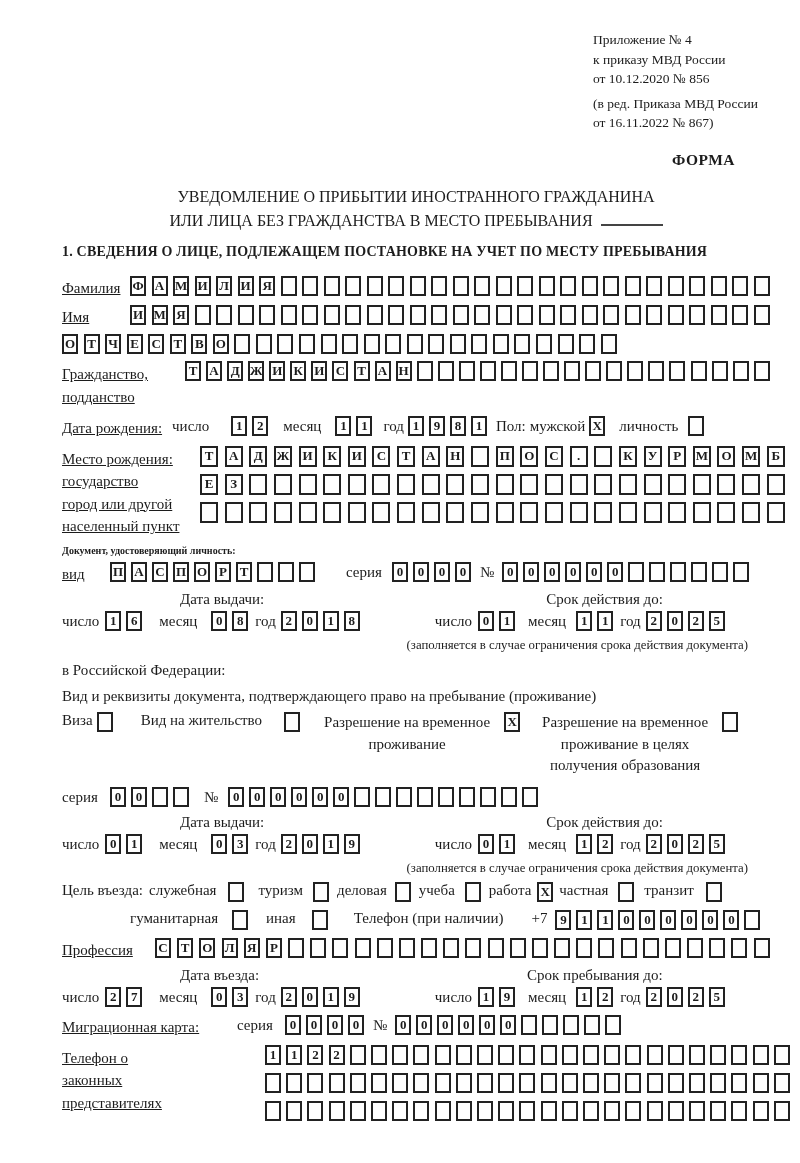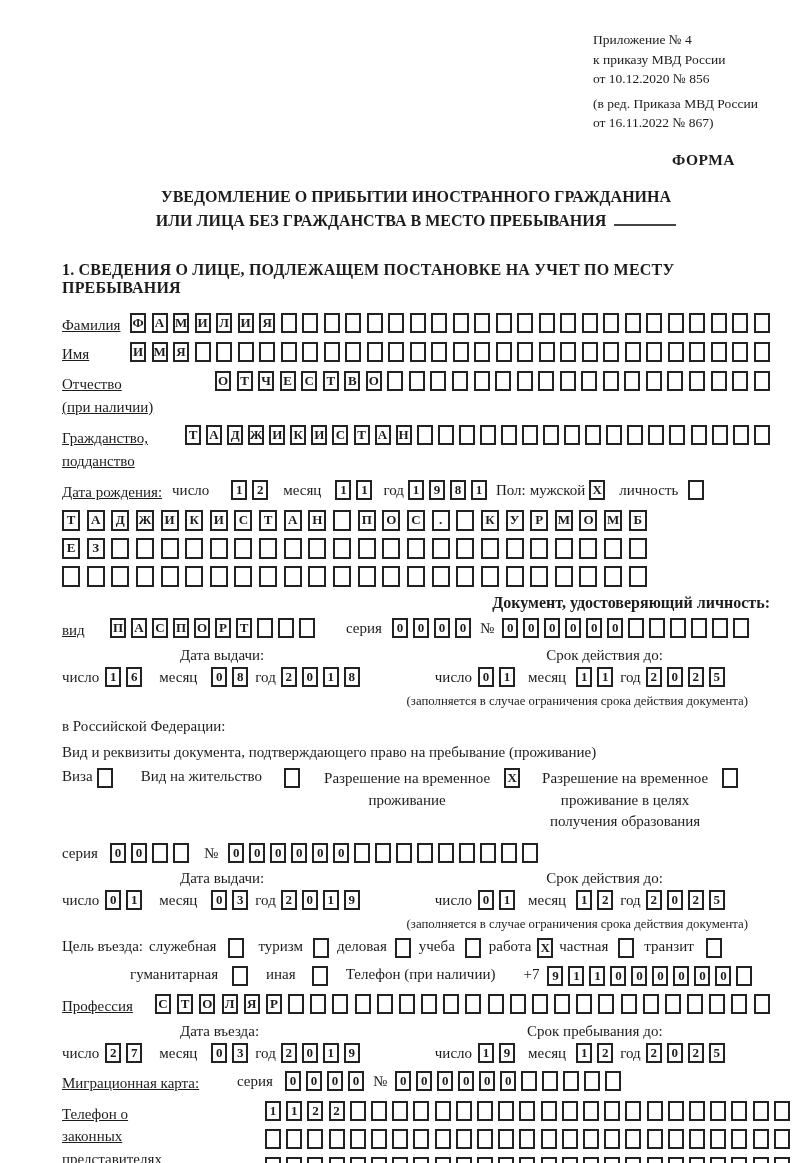--- a/index.html
+++ b/index.html
@@ -9,23 +9,23 @@
     width:800px; height:1163px;
     background:#ffffff;
     color:#1c1c1c;
     font-family:"Liberation Serif","DejaVu Serif",serif;
     padding:30px 30px 20px 62px;
     overflow:hidden;
   }
   .appendix { margin-left:531px; font-size:13.5px; line-height:1.45; }
   .appendix .gap-top { margin-top:5px; }
   .form-label { text-align:right; padding-right:35px; font-weight:bold; font-size:15.5px; margin-top:18px; letter-spacing:.5px; }
-  .title { text-align:center; font-weight:bold; font-size:16px; line-height:1.5; margin-top:16px; }
+  .title { text-align:center; font-weight:normal; font-size:16px; line-height:1.5; margin-top:16px; }
   .title .blank { display:inline-block; width:62px; border-bottom:2px solid #444; height:14px; margin-left:8px; }
-  .section-head { font-weight:bold; font-size:16px; margin-top:28px; margin-bottom:16px; letter-spacing:.2px; }
+  .section-head { font-weight:bold; font-size:14px; margin-top:11px; margin-bottom:16px; letter-spacing:.2px; }
 
   .frow { display:flex; align-items:flex-start; margin-bottom:7px; }
   .lbl { font-size:15px; flex:none; line-height:1.35; padding-top:2px;text-decoration:underline; }
   .lbl2 { font-size:15px; line-height:1.5; }
 
   .cellrow { display:flex; flex:none; }
   .sb { justify-content:space-between; }
   .gap .cell { margin-right:5px; }
   .cell {
     width:16px; height:20px; flex:none;
@@ -39,21 +39,21 @@
   .w640 { width:640px; }
   .w555 { width:555px; }
   .w585 { width:585px; }
   .w525 { width:525px; }
   .w615 { width:615px; }
   .slbl { font-size:15px; flex:none; padding-top:2px; }
 
   .dates-heads { display:flex; font-size:15px; margin-top:4px; }
   .date-note { font-size:12.8px; text-align:right; padding-right:22px; margin-top:2px; margin-bottom:6px; }
 
-  .doc-title { text-align:right; font-weight:bold; font-size:16px; margin:4px 0 6px 0; }
+  .doc-title { text-align:left; font-weight:bold; font-size:10px; margin:4px 0 6px 0; }
 
   .visa-row { display:flex; align-items:flex-start; margin:4px 0 10px 0; font-size:15px; }
   .vcol { text-align:center; line-height:1.45; }
 
   .purpose-row { display:flex; align-items:flex-start; font-size:15px; margin-bottom:8px; }
   .mt4{margin-top:4px;} .mt8{margin-top:8px;} .mt10{margin-top:10px;}
 </style>
 </head>
 <body>
 
@@ -141,24 +141,20 @@
         <span class="cell"></span>
         <span class="cell"></span>
         <span class="cell"></span>
         <span class="cell"></span>
         <span class="cell"></span>
         <span class="cell"></span>
       </div>
   </div>
 
   <div class="frow">
-    <span class="lbl" style="width:153px">
-      <span class="lbl2">Отчество</span><br>
-      <span class="lbl2">(при наличии)</span>
-    </span>
     <div class="cellrow sb w555">
         <span class="cell">О</span>
         <span class="cell">Т</span>
         <span class="cell">Ч</span>
         <span class="cell">Е</span>
         <span class="cell">С</span>
         <span class="cell">Т</span>
         <span class="cell">В</span>
         <span class="cell">О</span>
         <span class="cell"></span>
@@ -243,20 +239,26 @@
     <div class="cellrow">
         <span class="cell">X</span>
       </div>
     <span class="slbl" style="margin:0 10px 0 14px">личность</span>
     <div class="cellrow">
         <span class="cell"></span>
       </div>
   </div>
 
   <div class="frow mt4">
+    <span class="lbl" style="width:138px">
+      <span class="lbl2">Место рождения:</span><br>
+      <span class="lbl2">государство</span><br>
+      <span class="lbl2">город или другой</span><br>
+      <span class="lbl2">населенный пункт</span>
+    </span>
     <div>
       <div class="cellrow sb w585 lg">
           <span class="cell">Т</span>
           <span class="cell">А</span>
           <span class="cell">Д</span>
           <span class="cell">Ж</span>
           <span class="cell">И</span>
           <span class="cell">К</span>
           <span class="cell">И</span>
           <span class="cell">С</span>
@@ -542,21 +544,21 @@
   </div>
   <div class="purpose-row">
     <span style="margin-left:68px">гуманитарная</span>
     <div class="cellrow" style="margin-left:14px">
         <span class="cell"></span>
       </div>
     <span style="margin-left:18px">иная</span>
     <div class="cellrow" style="margin-left:16px">
         <span class="cell"></span>
       </div>
-    <span style="margin-left:18px">Телефон (при наличии)</span>
+    <span style="margin-left:26px">Телефон (при наличии)</span>
     <span style="margin-left:28px">+7</span>
     <div class="cellrow gap" style="margin-left:8px">
         <span class="cell">9</span>
         <span class="cell">1</span>
         <span class="cell">1</span>
         <span class="cell">0</span>
         <span class="cell">0</span>
         <span class="cell">0</span>
         <span class="cell">0</span>
         <span class="cell">0</span>

